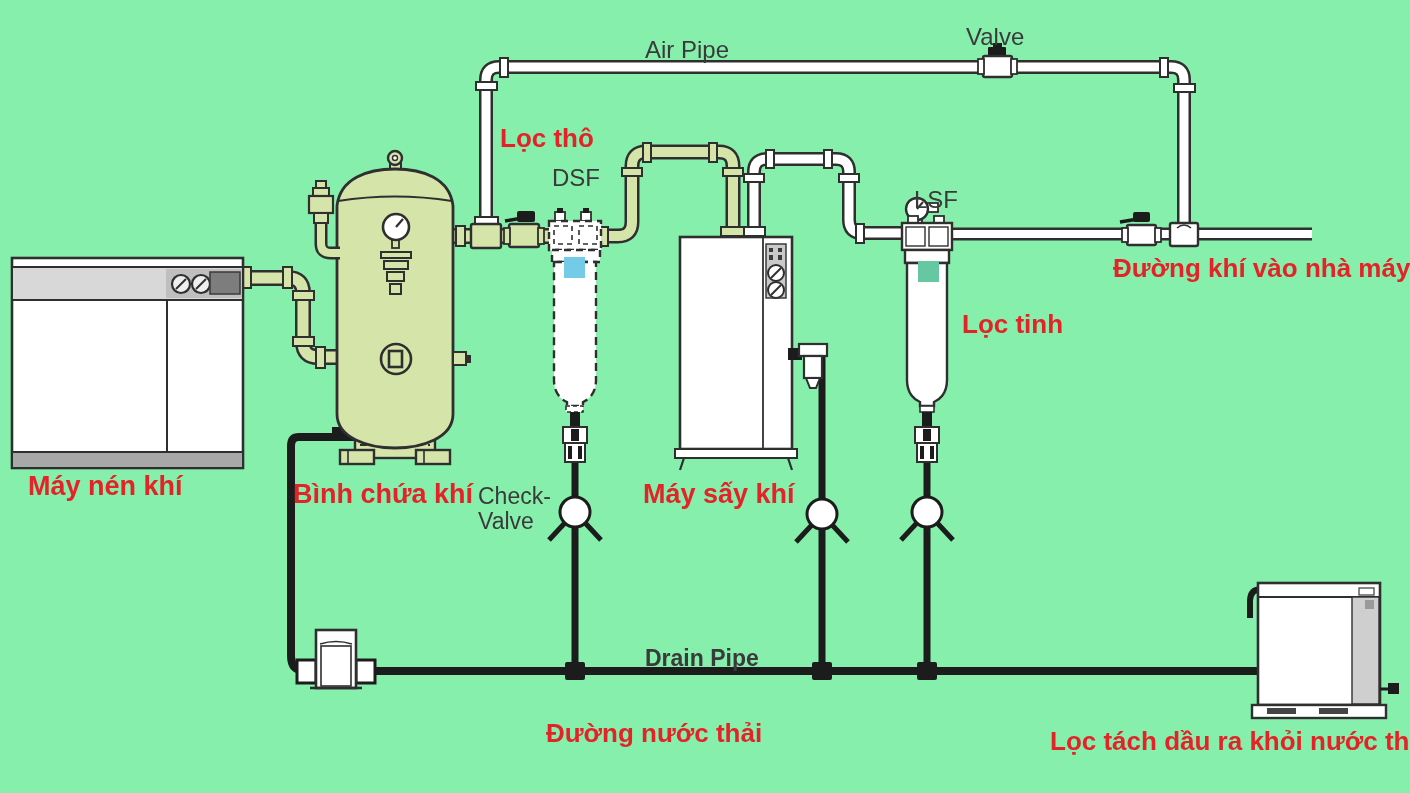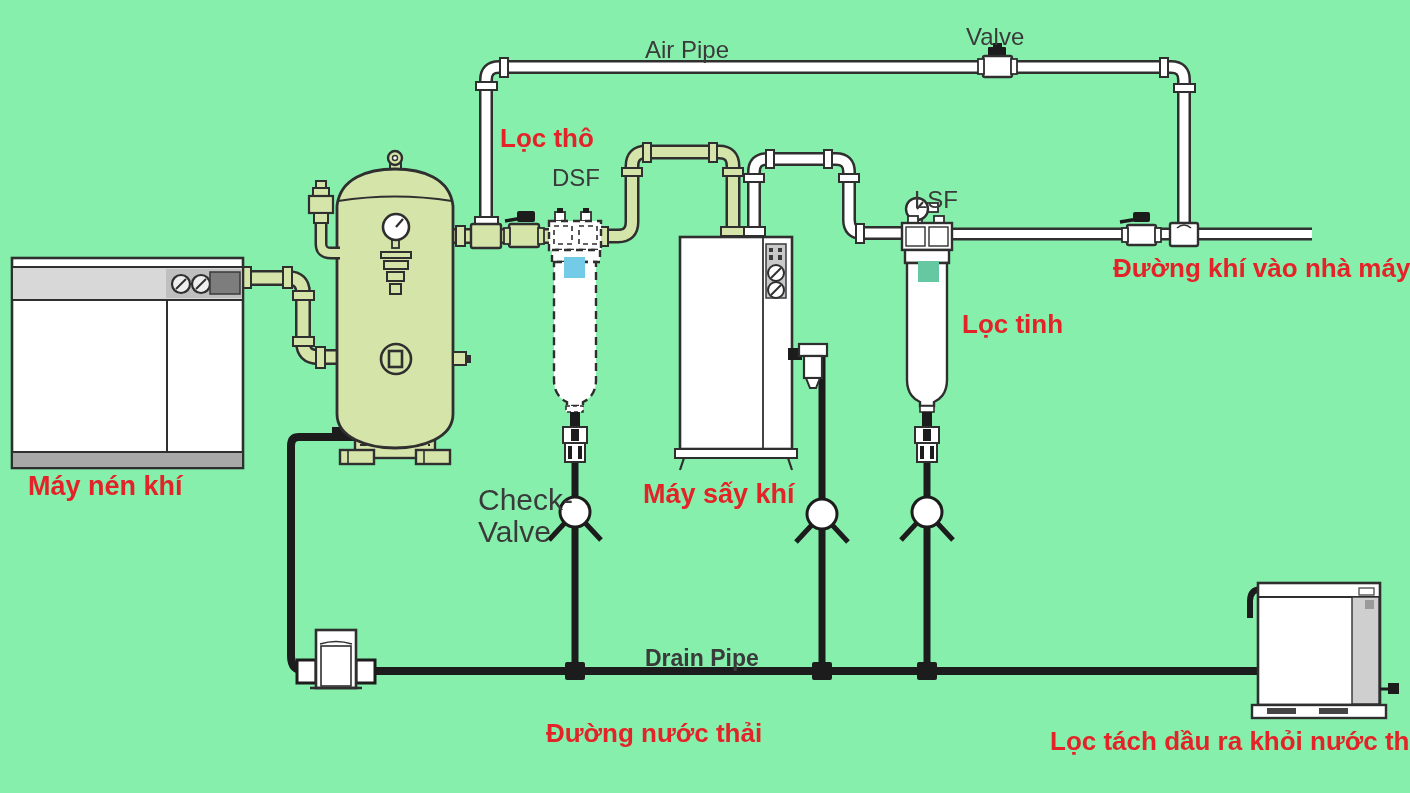--- a/index.html
+++ b/index.html
@@ -301,24 +301,25 @@
   <div class="lbl lbl-black" style="left:552px;top:165px;">DSF</div>
 
   <div class="lbl lbl-black" style="left:914px;top:165px;margin-top:22px;">LSF</div>
 
   <div class="lbl lbl-red" style="left:962px;top:310px;">Lọc tinh</div>
 
   <div class="lbl lbl-red-lg" style="left:28px;top:472px;">Máy nén khí</div>
 
   <div class="lbl lbl-red" style="left:1113px;top:254px;">Đường khí vào nhà máy</div>
 
+  <div class="lbl lbl-red-lg" style="left:293px;top:480px;">Bình chứa khí</div>
 
   <div class="lbl lbl-red-lg" style="left:643px;top:480px;">Máy sấy khí</div>
 
-  <div class="lbl lbl-black two-line" style="left:478px;top:484px;font-size:30px;">
+  <div class="lbl lbl-black two-line" style="left:478px;top:484px;font-size:23px;">
     <span>Check-</span>
     <span>Valve</span>
   </div>
 
   <div class="lbl lbl-black" style="left:645px;top:646px;font-size:23px;font-weight:bold;">Drain Pipe</div>
 
   <div class="lbl lbl-red" style="left:546px;top:688px;margin-top:31px;">Đường nước thải</div>
 
   <div class="lbl lbl-red" style="left:1050px;top:727px;">Lọc tách dầu ra khỏi nước thải</div>
 

